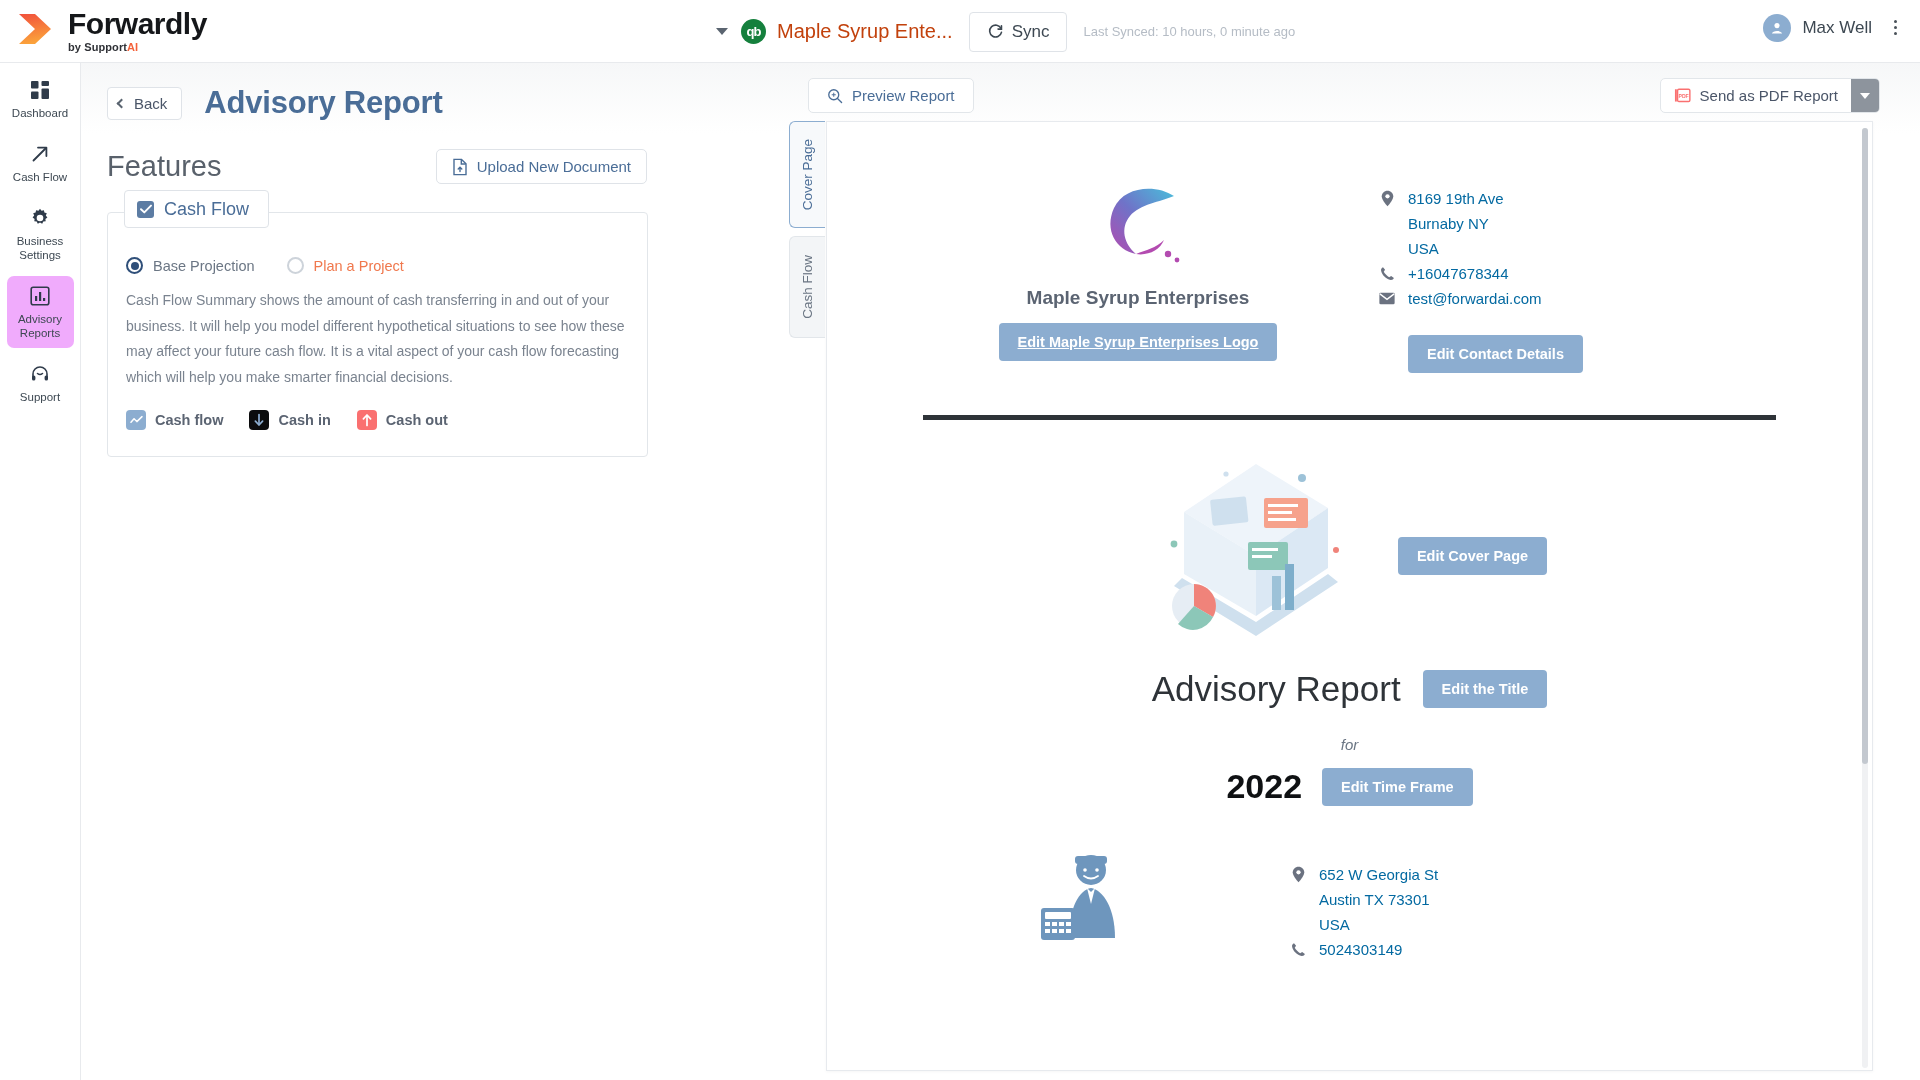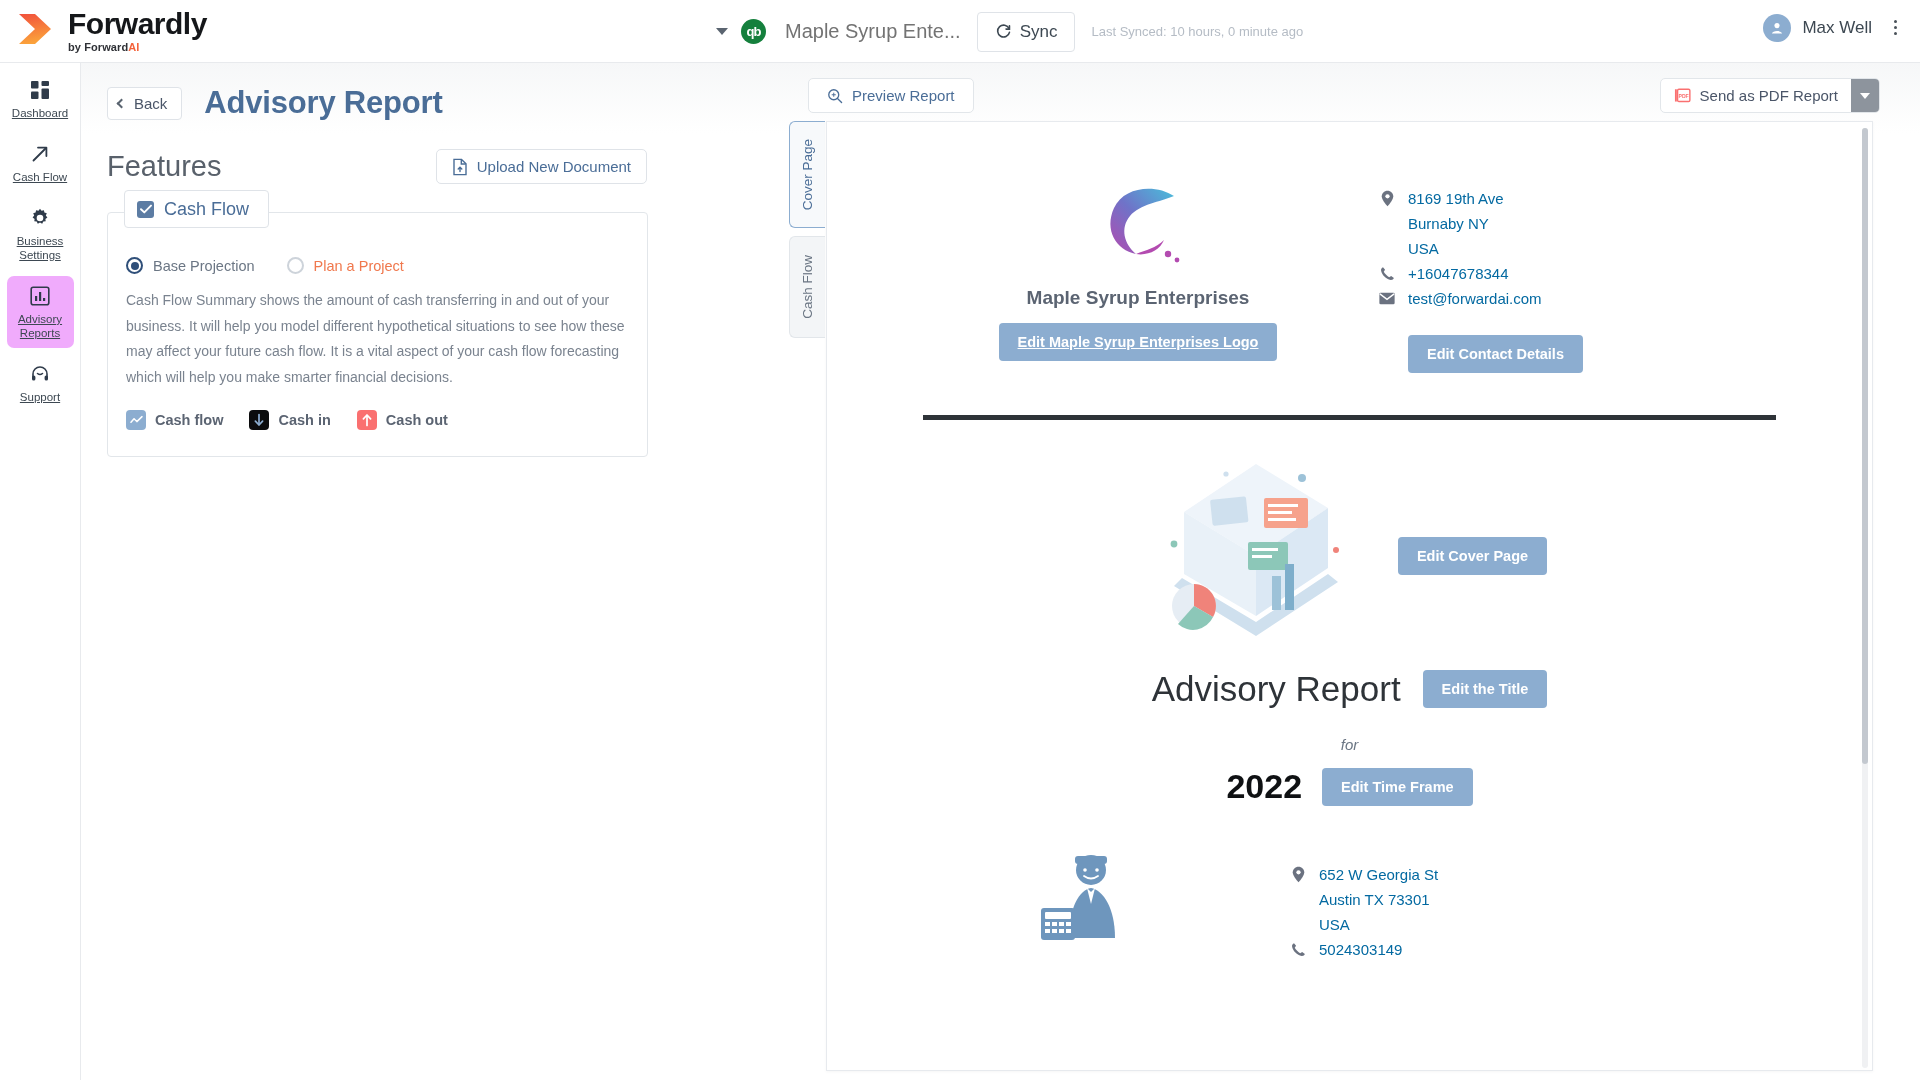--- a/index.html
+++ b/index.html
@@ -47,21 +47,21 @@
     cursor: pointer;
   }
   .qb-badge {
     width: 25px; height: 25px; border-radius: 50%;
     background: #15803d; color: #fff;
     font-size: 13px; font-weight: 700;
     display: flex; align-items: center; justify-content: center;
     letter-spacing: -1px; font-family: "Liberation Sans", sans-serif;
   }
   .company-name {
-    margin-left: 19px; font-size: 20px; color: #737373;
+    margin-left: 11px; font-size: 20px; color: #c2410c;
     white-space: nowrap;
   }
   .sync-btn {
     margin-left: 16px;
     height: 40px; padding: 0 17px;
     border: 1px solid #dfe3e8; border-radius: 4px;
     background: #fff; display: flex; align-items: center;
     font-size: 17px; color: #3d4852; cursor: pointer;
   }
   .sync-icon {
@@ -97,21 +97,20 @@
     padding-top: 7px;
     z-index: 30;
   }
   .nav-item {
     width: 67px; margin: 0 auto 6px auto;
     padding: 9px 2px 8px 2px;
     border-radius: 7px;
     display: flex; flex-direction: column; align-items: center;
     cursor: pointer;
     text-align: center;
-    text-decoration: underline;
   }
   .nav-item.active { background: #f0abfc; }
   .nav-icon { height: 22px; display: flex; align-items: center; justify-content: center; margin-bottom: 5px; }
   .nav-label {
     font-size: 11.5px; line-height: 14px; color: #3d4852;
   }
 
   
   .main {
     position: absolute; top: 63px; left: 81px;
@@ -373,21 +372,21 @@
           <linearGradient id="gbrand" x1="0" y1="0" x2="0.2" y2="1">
             <stop offset="0%" stop-color="#f1503c"></stop>
             <stop offset="100%" stop-color="#fba23b"></stop>
           </linearGradient>
         </defs>
         <path d="M2 2 L18 2 L34 17 L18 32 L2 32 L18 17 Z" fill="url(#gbrand)"></path>
       </svg>
     </span>
     <span class="brand-text">
       <span class="brand-name">Forwardly</span>
-      <span class="brand-sub"><span>by Forward</span><span class="ai">AI</span></span>
+      <span class="brand-sub"><span>by Support</span><span class="ai">AI</span></span>
     </span>
   </div>
 
   <div class="topbar-center">
     <span class="chev-down"></span>
     <span class="qb-badge">qb</span>
     <span class="company-name">Maple Syrup Ente...</span>
 
     <div class="sync-btn">
       <span class="sync-icon">

